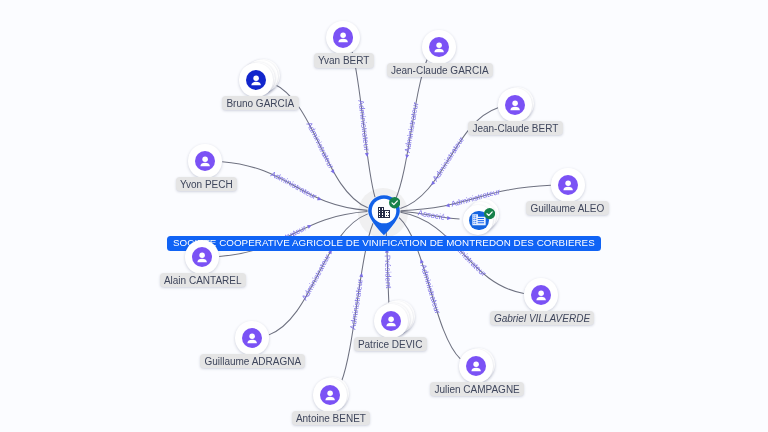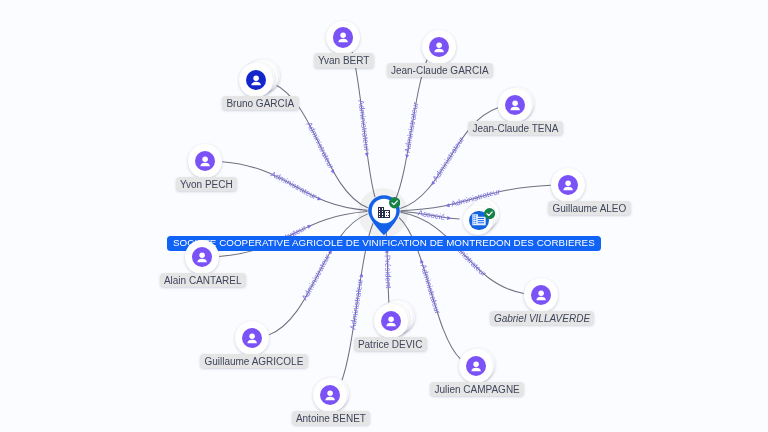--- a/index.html
+++ b/index.html
@@ -167,41 +167,41 @@
       </div>
       <div class="node">
         <div class="pcircle" style="left: 500.9px; top: 86.8px; width: 33.2px; height: 33.2px;"></div>
         <div class="pcircle" style="left: 498.4px; top: 88.4px; width: 33.2px; height: 33.2px;"></div>
         <div class="pavatar" style="left: 504.8px; top: 94.8px; width: 20.4px; height: 20.4px;">
           <svg width="100%" height="100%" viewBox="0 0 24 24">
             <circle cx="11.9" cy="9.6" r="3.25" fill="#fff"></circle>
             <path d="M6.3 18.0 C6.3 15.0 8.8 13.7 11.9 13.7 C15.0 13.7 17.5 15.0 17.5 18.0 Z" fill="#fff"></path>
           </svg>
         </div>
-        <div class="nlabel" style="left: 468px; top: 120.6px;">Jean-Claude TENA</div>
+        <div class="nlabel" style="left: 468px; top: 120.6px;">Jean-Claude BERT</div>
       </div>
       <div class="node">
         <div class="pcircle" style="left: 188.4px; top: 144.4px; width: 33.2px; height: 33.2px;"></div>
         <div class="pavatar" style="left: 194.8px; top: 150.8px; width: 20.4px; height: 20.4px;">
           <svg width="100%" height="100%" viewBox="0 0 24 24">
             <circle cx="11.9" cy="9.6" r="3.25" fill="#fff"></circle>
             <path d="M6.3 18.0 C6.3 15.0 8.8 13.7 11.9 13.7 C15.0 13.7 17.5 15.0 17.5 18.0 Z" fill="#fff"></path>
           </svg>
         </div>
         <div class="nlabel" style="left: 175.5px; top: 176.6px;">Yvon PECH</div>
       </div>
       <div class="node">
         <div class="pcircle" style="left: 551.4px; top: 168.4px; width: 33.2px; height: 33.2px;"></div>
         <div class="pavatar" style="left: 557.8px; top: 174.8px; width: 20.4px; height: 20.4px;">
           <svg width="100%" height="100%" viewBox="0 0 24 24">
             <circle cx="11.9" cy="9.6" r="3.25" fill="#fff"></circle>
             <path d="M6.3 18.0 C6.3 15.0 8.8 13.7 11.9 13.7 C15.0 13.7 17.5 15.0 17.5 18.0 Z" fill="#fff"></path>
           </svg>
         </div>
-        <div class="nlabel" style="left: 548px; top: 200.6px;">Guillaume ALEO</div>
+        <div class="nlabel" style="left: 526px; top: 200.6px;">Guillaume ALEO</div>
       </div>
       <div class="node">
         <div class="pcircle" style="left: 185.4px; top: 240.4px; width: 33.2px; height: 33.2px;"></div>
         <div class="pavatar" style="left: 191.8px; top: 246.8px; width: 20.4px; height: 20.4px;">
           <svg width="100%" height="100%" viewBox="0 0 24 24">
             <circle cx="11.9" cy="9.6" r="3.25" fill="#fff"></circle>
             <path d="M6.3 18.0 C6.3 15.0 8.8 13.7 11.9 13.7 C15.0 13.7 17.5 15.0 17.5 18.0 Z" fill="#fff"></path>
           </svg>
         </div>
         <div class="nlabel" style="left: 159.5px; top: 272.6px;">Alain CANTAREL</div>
@@ -230,21 +230,21 @@
         <div class="nlabel" style="left: 353.5px; top: 336.6px;">Patrice DEVIC</div>
       </div>
       <div class="node">
         <div class="pcircle" style="left: 235.4px; top: 321.4px; width: 33.2px; height: 33.2px;"></div>
         <div class="pavatar" style="left: 241.8px; top: 327.8px; width: 20.4px; height: 20.4px;">
           <svg width="100%" height="100%" viewBox="0 0 24 24">
             <circle cx="11.9" cy="9.6" r="3.25" fill="#fff"></circle>
             <path d="M6.3 18.0 C6.3 15.0 8.8 13.7 11.9 13.7 C15.0 13.7 17.5 15.0 17.5 18.0 Z" fill="#fff"></path>
           </svg>
         </div>
-        <div class="nlabel" style="left: 200px; top: 353.6px;">Guillaume AGRICOLE</div>
+        <div class="nlabel" style="left: 200px; top: 353.6px;">Guillaume ADRAGNA</div>
       </div>
       <div class="node">
         <div class="pcircle" style="left: 461.9px; top: 347.8px; width: 33.2px; height: 33.2px;"></div>
         <div class="pcircle" style="left: 459.4px; top: 349.4px; width: 33.2px; height: 33.2px;"></div>
         <div class="pavatar" style="left: 465.8px; top: 355.8px; width: 20.4px; height: 20.4px;">
           <svg width="100%" height="100%" viewBox="0 0 24 24">
             <circle cx="11.9" cy="9.6" r="3.25" fill="#fff"></circle>
             <path d="M6.3 18.0 C6.3 15.0 8.8 13.7 11.9 13.7 C15.0 13.7 17.5 15.0 17.5 18.0 Z" fill="#fff"></path>
           </svg>
         </div>

